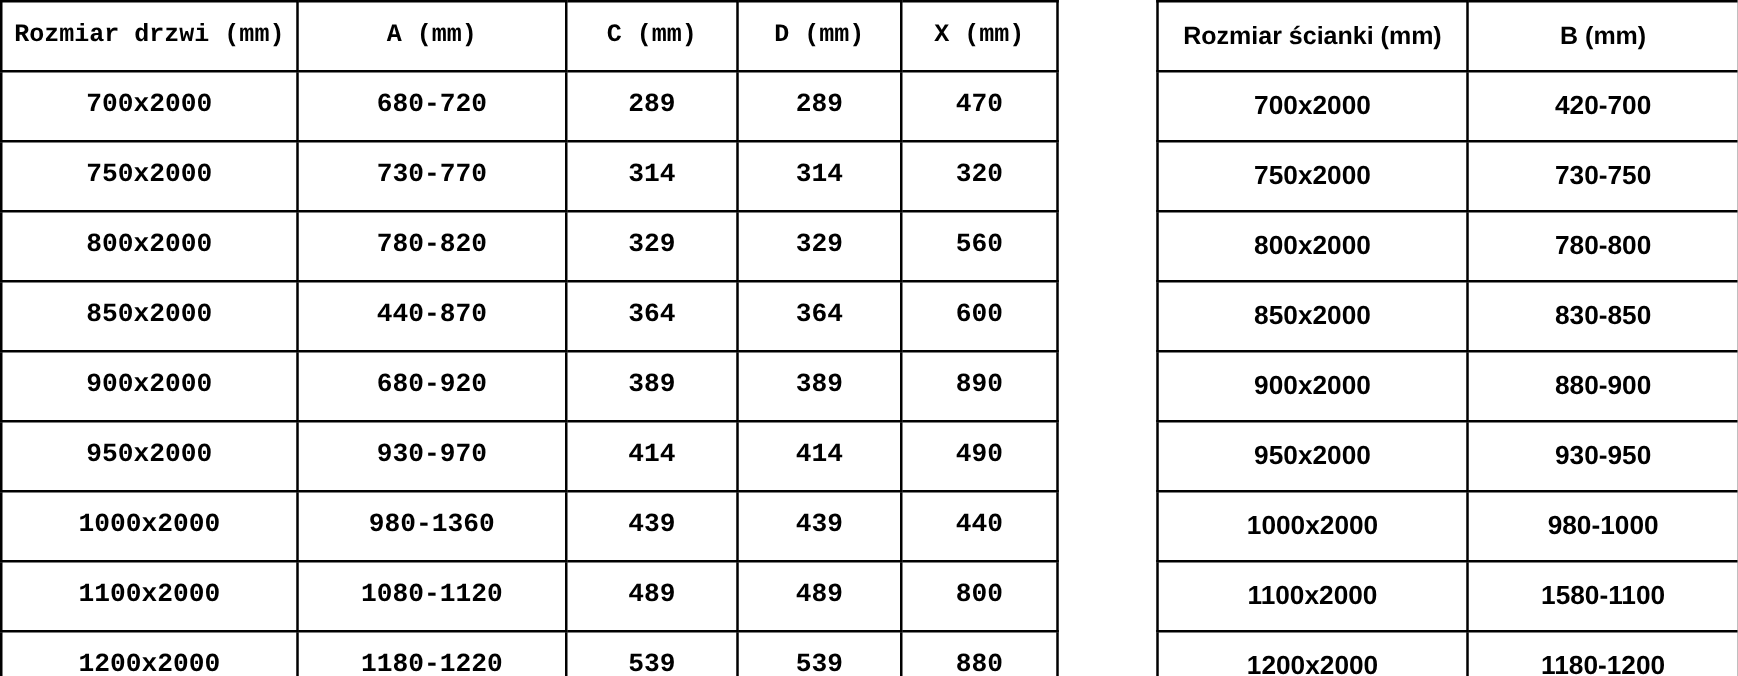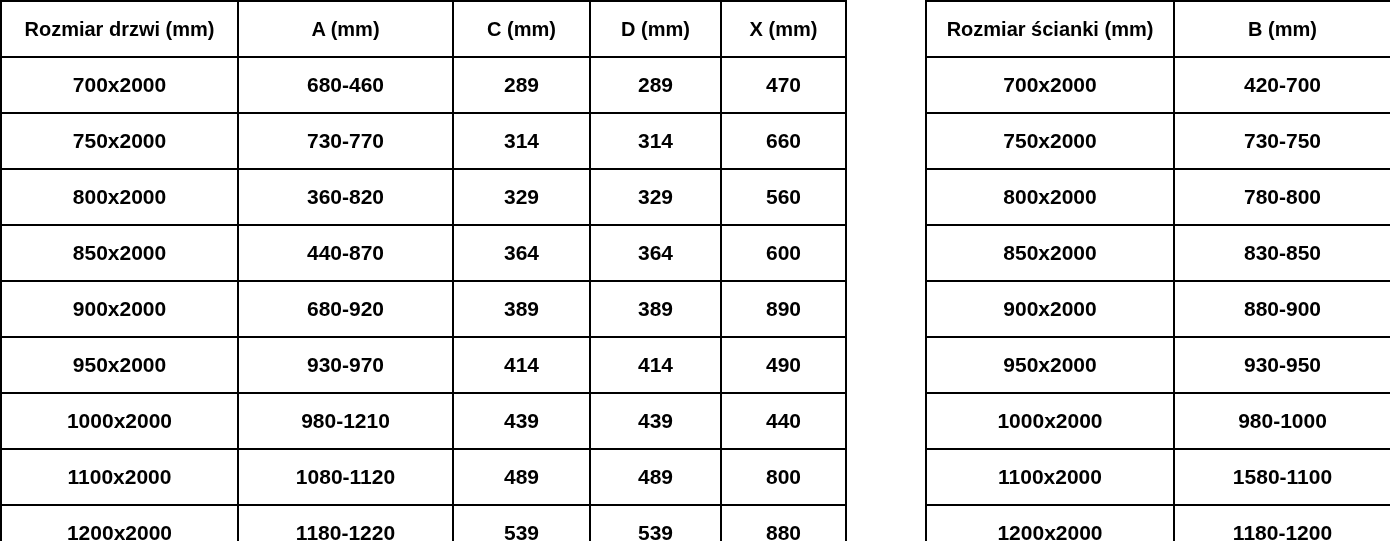--- a/index.html
+++ b/index.html
@@ -21,20 +21,21 @@
     display: flex;
     flex-direction: row;
     align-items: flex-start;
   }
   .table-wrap {
     box-sizing: border-box;
   }
   .table-left {
     width: 845px;
     height: 541px;
+    font-family: Liberation Mono, monospace;
   }
   .gap {
     width: 80px;
     height: 541px;
   }
   .table-right {
     width: 465px;
     height: 541px;
   }
   table {
@@ -91,35 +92,35 @@
           <th>Rozmiar drzwi (mm)</th>
           <th>A (mm)</th>
           <th>C (mm)</th>
           <th>D (mm)</th>
           <th>X (mm)</th>
         </tr>
       </thead>
       <tbody>
         <tr>
           <td>700x2000</td>
-          <td>680-460</td>
+          <td>680-720</td>
           <td>289</td>
           <td>289</td>
           <td>470</td>
         </tr>
         <tr>
           <td>750x2000</td>
           <td>730-770</td>
           <td>314</td>
           <td>314</td>
-          <td>660</td>
+          <td>320</td>
         </tr>
         <tr>
           <td>800x2000</td>
-          <td>360-820</td>
+          <td>780-820</td>
           <td>329</td>
           <td>329</td>
           <td>560</td>
         </tr>
         <tr>
           <td>850x2000</td>
           <td>440-870</td>
           <td>364</td>
           <td>364</td>
           <td>600</td>
@@ -133,21 +134,21 @@
         </tr>
         <tr>
           <td>950x2000</td>
           <td>930-970</td>
           <td>414</td>
           <td>414</td>
           <td>490</td>
         </tr>
         <tr>
           <td>1000x2000</td>
-          <td>980-1210</td>
+          <td>980-1360</td>
           <td>439</td>
           <td>439</td>
           <td>440</td>
         </tr>
         <tr>
           <td>1100x2000</td>
           <td>1080-1120</td>
           <td>489</td>
           <td>489</td>
           <td>800</td>

